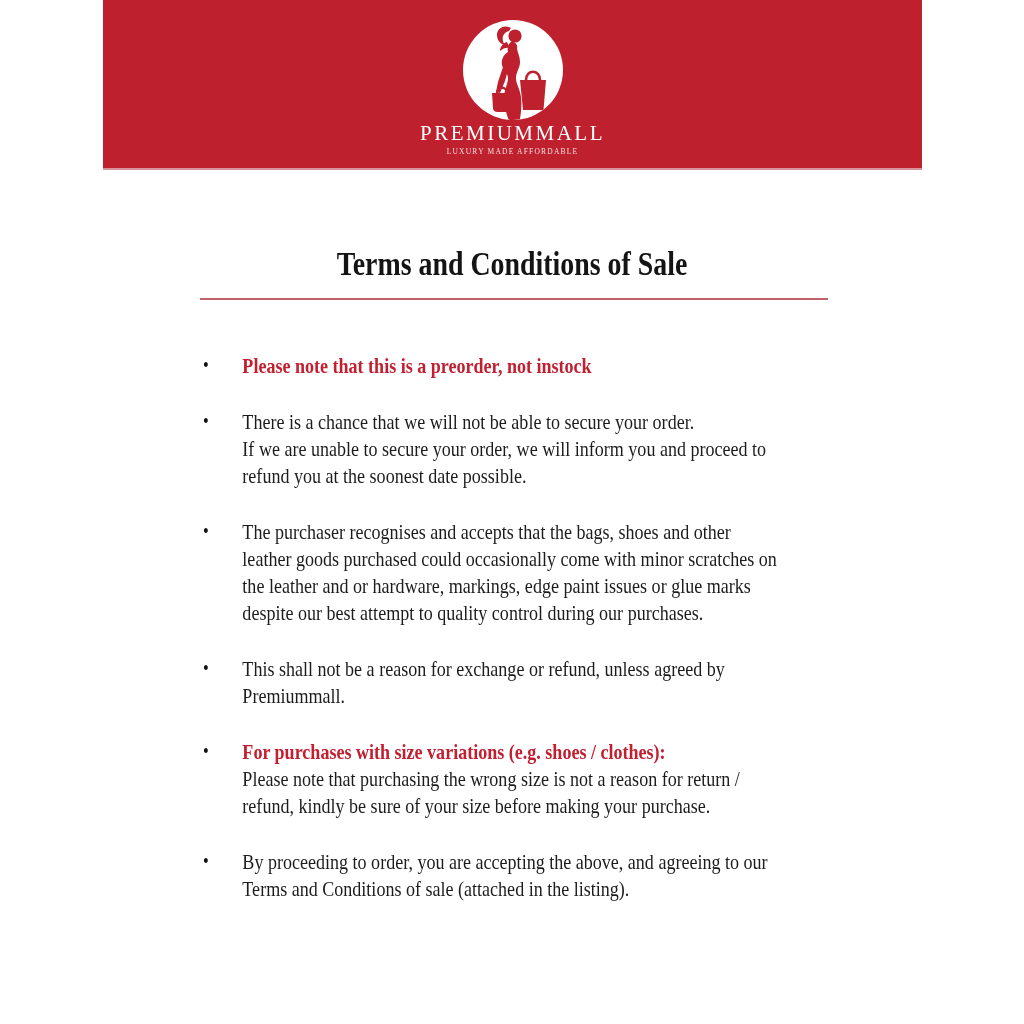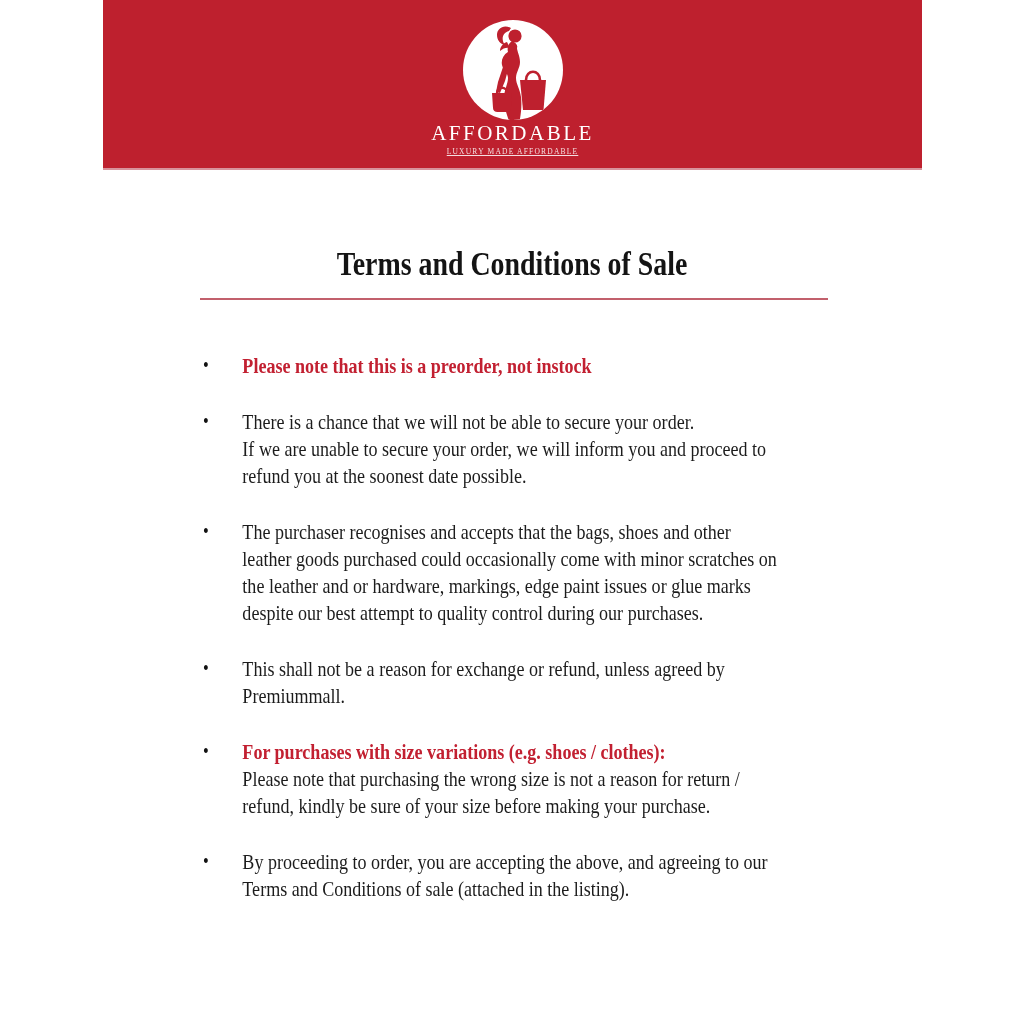--- a/index.html
+++ b/index.html
@@ -33,21 +33,20 @@
     font-size:21px;line-height:24px;
     letter-spacing:2.5px;
     white-space:nowrap;
   }
   .brand-tagline{
     margin-top:2px;
     color:rgba(255,255,255,0.85);
     font-size:7.5px;line-height:9px;
     letter-spacing:1.2px;
     white-space:nowrap;
-    text-decoration:underline;
   }
 
   
   .doc-title{
     position:absolute;top:244px;left:0;width:1024px;
     text-align:center;
     font-size:34px;line-height:39px;font-weight:bold;
     color:#141414;
     transform:scaleX(0.82);
     transform-origin:50% 50%;
@@ -116,21 +115,21 @@
           <path d="M45 32 C43 38 41 44 39 50 L35 62 L33 72 L37 73 L42 61 L45 50 Z"></path>
 
           <path d="M29 73 L49 73 L48 88 C48 90.5 46 92 43.5 92 L34.5 92 C32 92 30 90.5 30 88 Z"></path>
           <path d="M34 73 C34 66 44 66 44 73" fill="none" stroke="#be202e" stroke-width="2.4"></path>
 
           <path d="M57 60 L83 60 L80.5 90 L60 90 Z"></path>
           <path d="M63 60 C63 49 77 49 77 60" fill="none" stroke="#be202e" stroke-width="2.6"></path>
         </g>
       </svg>
     </div>
-    <div class="brand-name">AFFORDABLE</div>
+    <div class="brand-name">PREMIUMMALL</div>
     <div class="brand-tagline">LUXURY MADE AFFORDABLE</div>
   </div>
 
   <div class="doc-title">Terms and Conditions of Sale</div>
   <div class="title-divider"></div>
 
   <ul class="terms-list">
     <li class="terms-item">
       <span class="bullet-marker">•</span>
       <span class="bullet-text"><span class="bullet-heading">Please note that this is a preorder, not instock</span><span class="bullet-body"></span></span>

